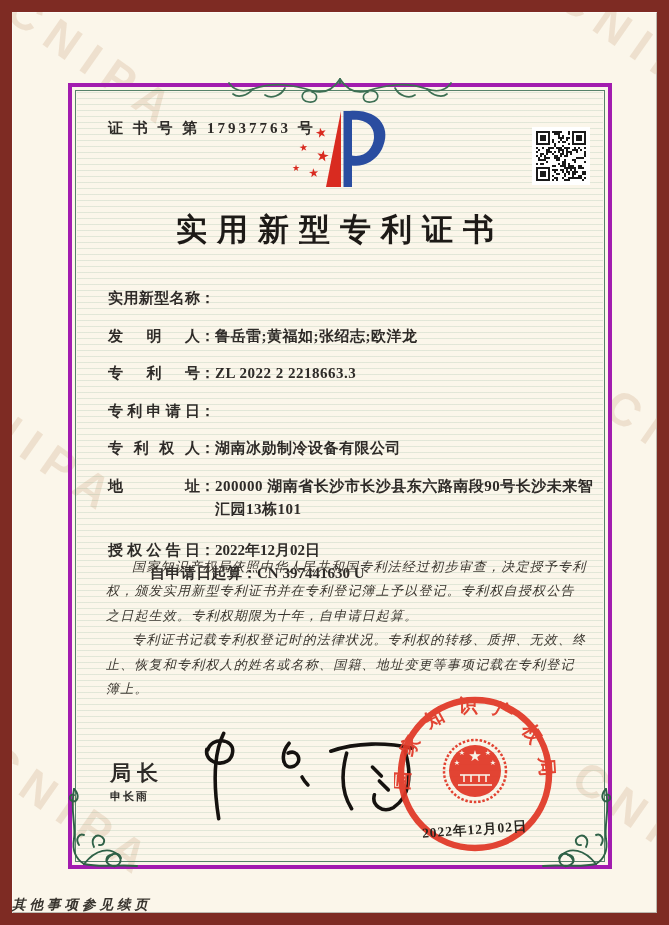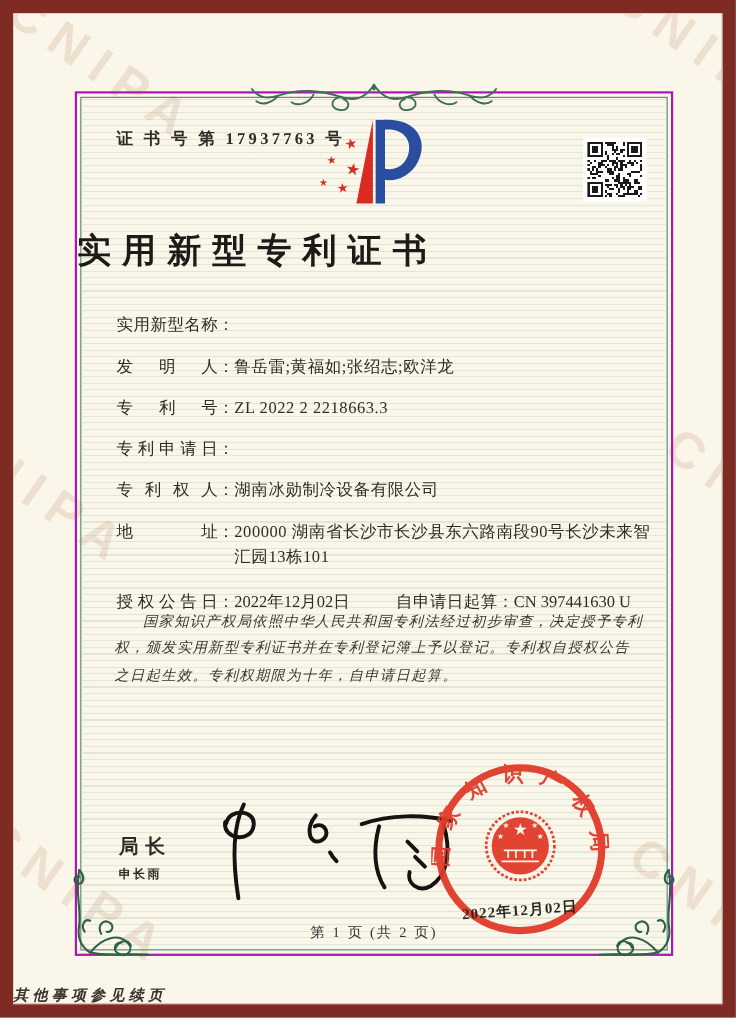--- a/index.html
+++ b/index.html
@@ -18,52 +18,52 @@
     box-shadow:inset 2px 2px 2px rgba(255,245,230,.35), inset -3px -3px 3px rgba(40,5,5,.45);
   }
   .watermark{
     position:absolute;font-family:"Liberation Sans","DejaVu Sans",sans-serif;
     font-weight:bold;font-size:46px;letter-spacing:12px;
     color:rgba(219,188,160,.38);transform:rotate(35deg);white-space:nowrap;
     pointer-events:none;user-select:none;
   }
   .inner-frame{
     position:absolute;left:56px;top:71px;width:544px;height:786px;
-    border:2px solid #a21caf;
+    border:4px solid #a21caf;
   }
   .inner-frame::before{
     content:"";position:absolute;inset:3px;border:1px solid #57826a;pointer-events:none;
   }
   .guilloche{
     position:absolute;inset:5px;
     background:repeating-linear-gradient(180deg, rgba(122,170,140,.20) 0 1px, rgba(122,170,140,0) 1px 6px);
     pointer-events:none;
   }
   .cert-no{position:absolute;left:36px;top:32px;font-size:15px;font-weight:700;letter-spacing:3px;}
   .qr{position:absolute;left:460px;top:40px;width:58px;height:58px;background:#fff;padding:4px;}
   .qr svg{width:100%;height:100%;display:block;}
   .logo{position:absolute;left:212px;top:20px;width:112px;height:92px;}
   .title{
-    position:absolute;left:0;top:122px;width:100%;
+    position:absolute;left:0;top:122px;width:100%;text-align:center;
     font-size:31px;font-weight:800;letter-spacing:10px;color:#1d1a17;white-space:nowrap;
   }
-  .fields{position:absolute;left:36px;top:200px;width:486px;font-size:15px;font-weight:400;}
+  .fields{position:absolute;left:36px;top:200px;width:486px;font-size:15px;font-weight:700;}
   .field-row{display:flex;align-items:flex-start;margin-bottom:14.5px;line-height:23px;}
   .flabel{display:inline-block;width:92px;text-align:justify;text-align-last:justify;flex:0 0 92px;}
   .fcolon{flex:0 0 14px;}
   .fvalue{flex:1;letter-spacing:.5px;}
-  .grant-row{display:flex;margin-top:18px;line-height:23px;}
+  .grant-row{display:flex;margin-top:18px;line-height:23px;flex-direction:column;}
   .grant-pair{display:flex;}
   .grant-pair.second{margin-left:42px;}
   .paragraphs{
     position:absolute;left:34px;top:468px;width:482px;
     font-size:13px;font-style:italic;line-height:1.88;letter-spacing:1.2px;color:#3a362f;
   }
   .paragraphs p{margin:0;text-indent:2em;}
-  .sig-title{position:absolute;left:38px;top:672px;font-size:18px;font-weight:700;letter-spacing:6px;}
+  .sig-title{position:absolute;left:38px;top:672px;font-size:21px;font-weight:700;letter-spacing:6px;}
   .sig-name{position:absolute;left:38px;top:702px;font-size:11px;font-weight:700;letter-spacing:2px;}
   .sig-script{position:absolute;left:112px;top:628px;width:238px;height:118px;}
   .seal{position:absolute;left:322px;top:606px;width:162px;height:162px;opacity:.94;}
   .page-num{position:absolute;left:0;bottom:10px;width:100%;text-align:center;font-size:13px;letter-spacing:2px;color:#333;}
   .note{
     position:absolute;left:0;top:884px;width:100%;text-align:left;
     font-size:13.5px;font-style:italic;font-weight:600;letter-spacing:4px;color:#38342e;
   }
   .ornament{position:absolute;pointer-events:none;}
   .orn-top{left:50%;top:-13px;transform:translateX(-50%);width:230px;height:36px;}
@@ -372,20 +372,21 @@
         <span class="grant-pair second">
           <span class="flabel">自申请日起算</span>
             <span class="fcolon">：</span>
             <span>CN 397441630 U</span>
         </span>
       </div>
     </div>
 
     <div class="paragraphs">
       <p>国家知识产权局依照中华人民共和国专利法经过初步审查，决定授予专利权，颁发实用新型专利证书并在专利登记簿上予以登记。专利权自授权公告之日起生效。专利权期限为十年，自申请日起算。</p>
+      <p>专利证书记载专利权登记时的法律状况。专利权的转移、质押、无效、终止、恢复和专利权人的姓名或名称、国籍、地址变更等事项记载在专利登记簿上。</p>
     </div>
 
     <div class="sig-title">局长</div>
     <div class="sig-name">申长雨</div>
 
     <svg class="sig-script" viewBox="0 0 240 110">
       <g fill="none" stroke="#15120f" stroke-width="3.6" stroke-linecap="round">
         <path d="M40,14 C31,32 29,62 35,100"></path>
         <path d="M23,30 C20,46 47,50 49,33 C51,19 27,17 24,31"></path>
         <path d="M106,24 C96,36 100,52 111,47 C120,43 115,29 105,34"></path>
@@ -418,17 +419,16 @@
         </g>
         <g stroke="#f8f3e7" stroke-width="1.6" fill="none">
           <path d="M66,82 h30"></path>
           <path d="M70,82 v7 M77,82 v7 M85,82 v7 M92,82 v7"></path>
           <path d="M64,92 h34"></path>
         </g>
       </g>
       <text x="81" y="141" font-size="13.5" font-weight="bold" fill="#1c1914" text-anchor="middle" letter-spacing="1" transform="rotate(-4 81 141)" font-family="'Liberation Serif',serif">2022年12月02日</text>
     </svg>
 
-    <div class="page-num">第 1 页 (共 2 页)</div>
   </div>
 
   <div class="note">其他事项参见续页</div>
 </div>
 
 </body></html>

